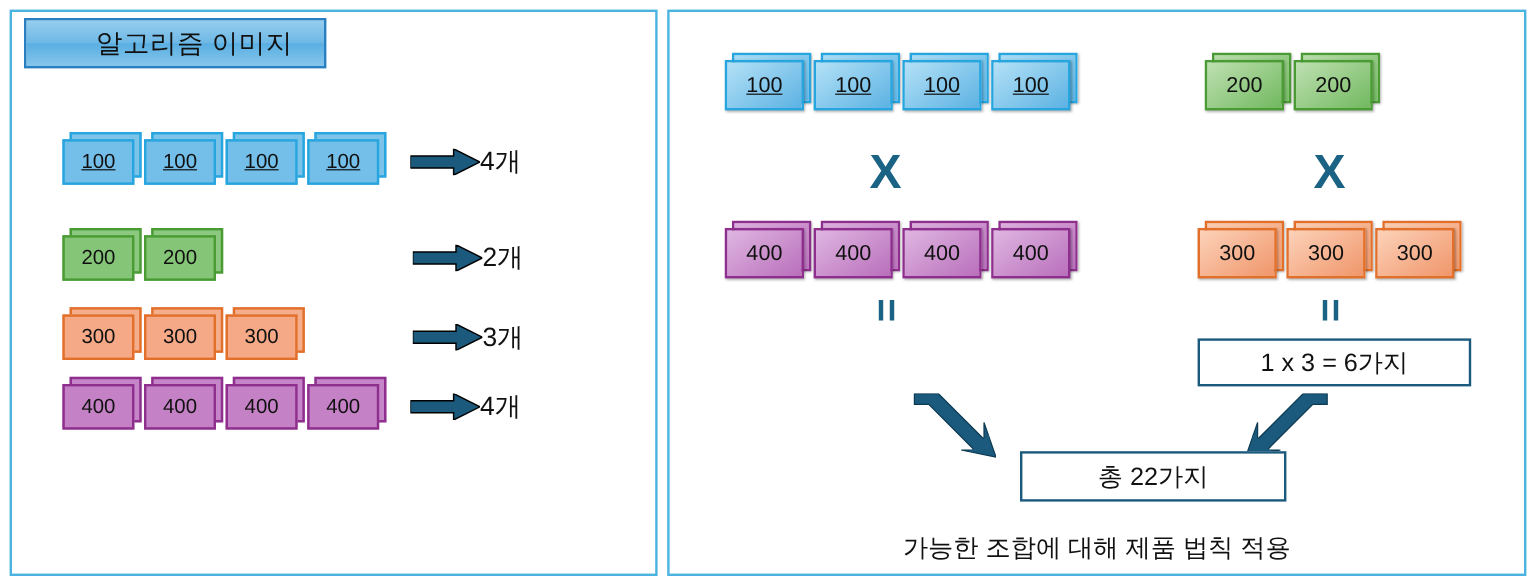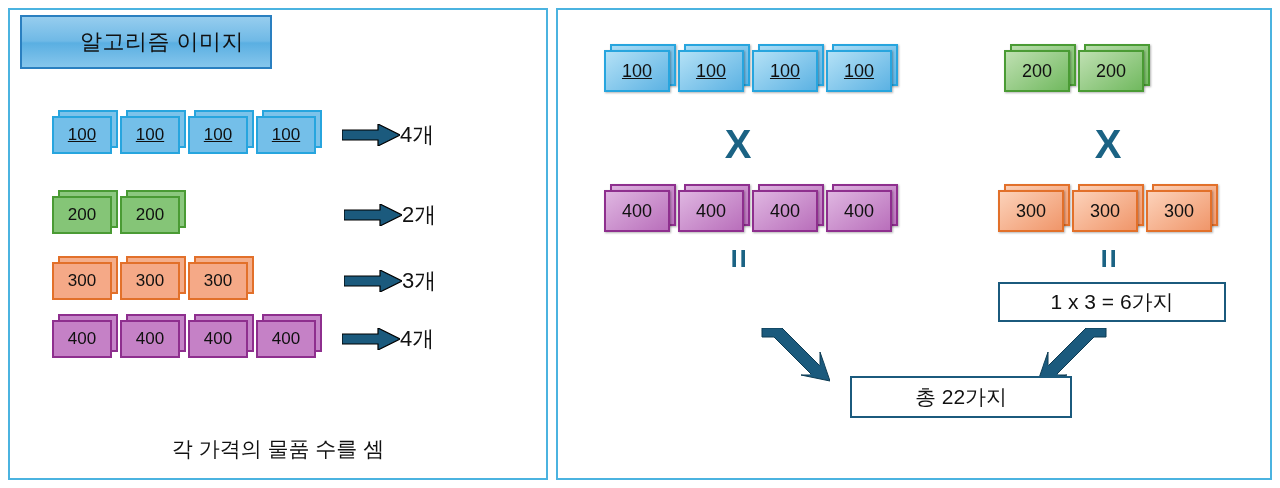--- a/index.html
+++ b/index.html
@@ -17,21 +17,21 @@
     background:#ffffff;
     border:2px solid #4bb3e0;
     box-sizing:border-box;
   }
   #panel-left{left:8px;top:8px;width:540px;height:472px;}
   #panel-right{left:556px;top:8px;width:716px;height:472px;}
 
   
   .title-chip{
     position:absolute;left:10px;top:5px;
-    width:252px;height:54px;
+    width:252px;height:42px;
     box-sizing:border-box;
     border:2px solid #2a7fc0;
     background:linear-gradient(180deg,#96cdee 0%,#6fb9e6 48%,#5aafe2 52%,#86c6ec 100%);
     display:flex;align-items:center;justify-content:center;
     font-size:22px;color:#111;letter-spacing:.5px;padding-left:32px;
   }
 
   
   .row{position:absolute;display:flex;align-items:center;}
   .stack{position:relative;margin-right:8px;}
@@ -200,21 +200,20 @@
         <div class="front">400</div>
       </div>
       <div class="arrow-right">
         <svg width="58" height="22" viewBox="0 0 58 22">
           <polygon points="0,6 36,6 36,0 58,11 36,22 36,16 0,16" fill="#1b5a7d" stroke="#000000" stroke-width="1.2"></polygon>
         </svg>
       </div>
       <div class="count">4개</div>
     </div>
 
-    <div class="caption" style="left:0;top:425px;width:536px;">각 가격의 물품 수를 셈</div>
   </div>
 
   <div class="panel" id="panel-right">
 
     <div class="row" style="left:46px;top:40px;">
       <div class="stack sz-r grad c-blue">
         <div class="back"></div>
         <div class="front">100</div>
       </div>
       <div class="stack sz-r grad c-blue">
@@ -300,15 +299,16 @@
       <svg width="72" height="58" viewBox="0 0 72 58" style="transform:scaleX(-1);">
         <polygon points="4,0 24,0 62,38 62,24 72,53 43,47 54,47 16,9 4,9" fill="#1b5a7d" stroke="#0d3a52" stroke-width="1"></polygon>
         <polygon points="3,2 20,2 58,40 66,34 68,50 50,48 56,44 14,4" fill="#1b5a7d"></polygon>
       </svg>
     </div>
 
     <div class="resbox" style="left:292px;top:366px;width:222px;height:42px;">
       <span>총 22가지</span>
     </div>
 
+    <div class="caption" style="left:0;top:432px;width:712px;">가능한 조합에 대해 제품 법칙 적용</div>
   </div>
 
 </div>
 
 </body></html>

